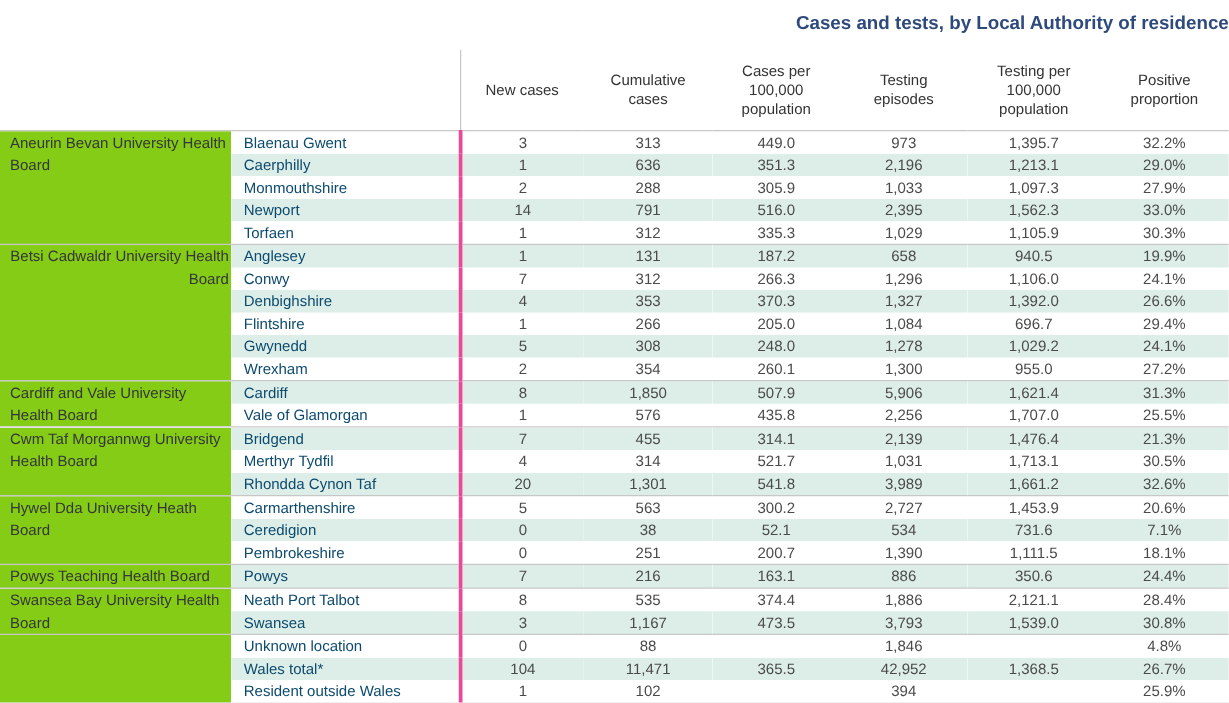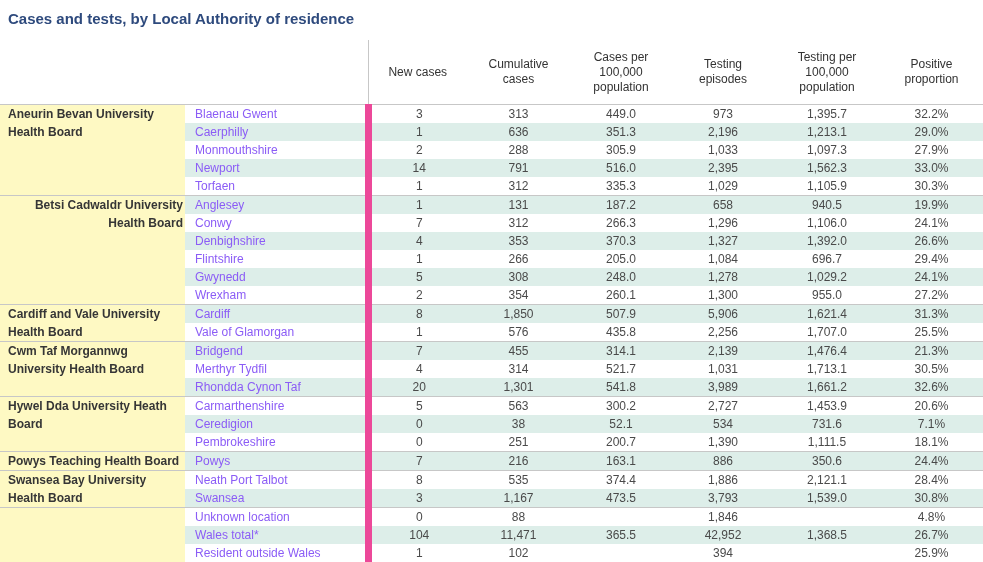--- a/index.html
+++ b/index.html
@@ -12,20 +12,21 @@
     font-family: "Liberation Sans", sans-serif;
   }
   .page { width: 983px; height: 562px; position: relative; }
 
   .title {
     margin: 8px 0 0 8px;
     font-size: 15px;
     font-weight: bold;
     color: #2e4a7d;
     line-height: 22px;
+    text-align: right;
   }
 
   table.la-table {
     border-collapse: collapse;
     table-layout: fixed;
     width: 983px;
     margin-top: 10px;
   }
 
   thead th {
@@ -47,32 +48,32 @@
     font-size: 12px;
     line-height: 18px;
     padding: 0;
     vertical-align: top;
     white-space: nowrap;
     overflow: hidden;
   }
 
   td.board {
     color: #363636;
-    font-weight: bold;
+    font-weight: normal;
     padding-left: 8px;
     padding-right: 2px;
     white-space: normal;
-    background: #fef9c3;
+    background: #84cc16;
   }
   td.board .board-inner { overflow: hidden; line-height: 18px; }
 
   td.area {
-    color: #8b5cf6;
+    color: #0c4a6e;
     padding-left: 10px;
-    border-right: 7px solid #ec4899;
+    border-right: 3px solid #ec4899;
   }
 
   td.val {
     color: #4a4a4a;
     text-align: center;
   }
 
   tr.band td:not(.board) { background: #ddeee9; }
 
   tbody.group tr:first-child td { border-top: 1px solid #c7c7c7; }

